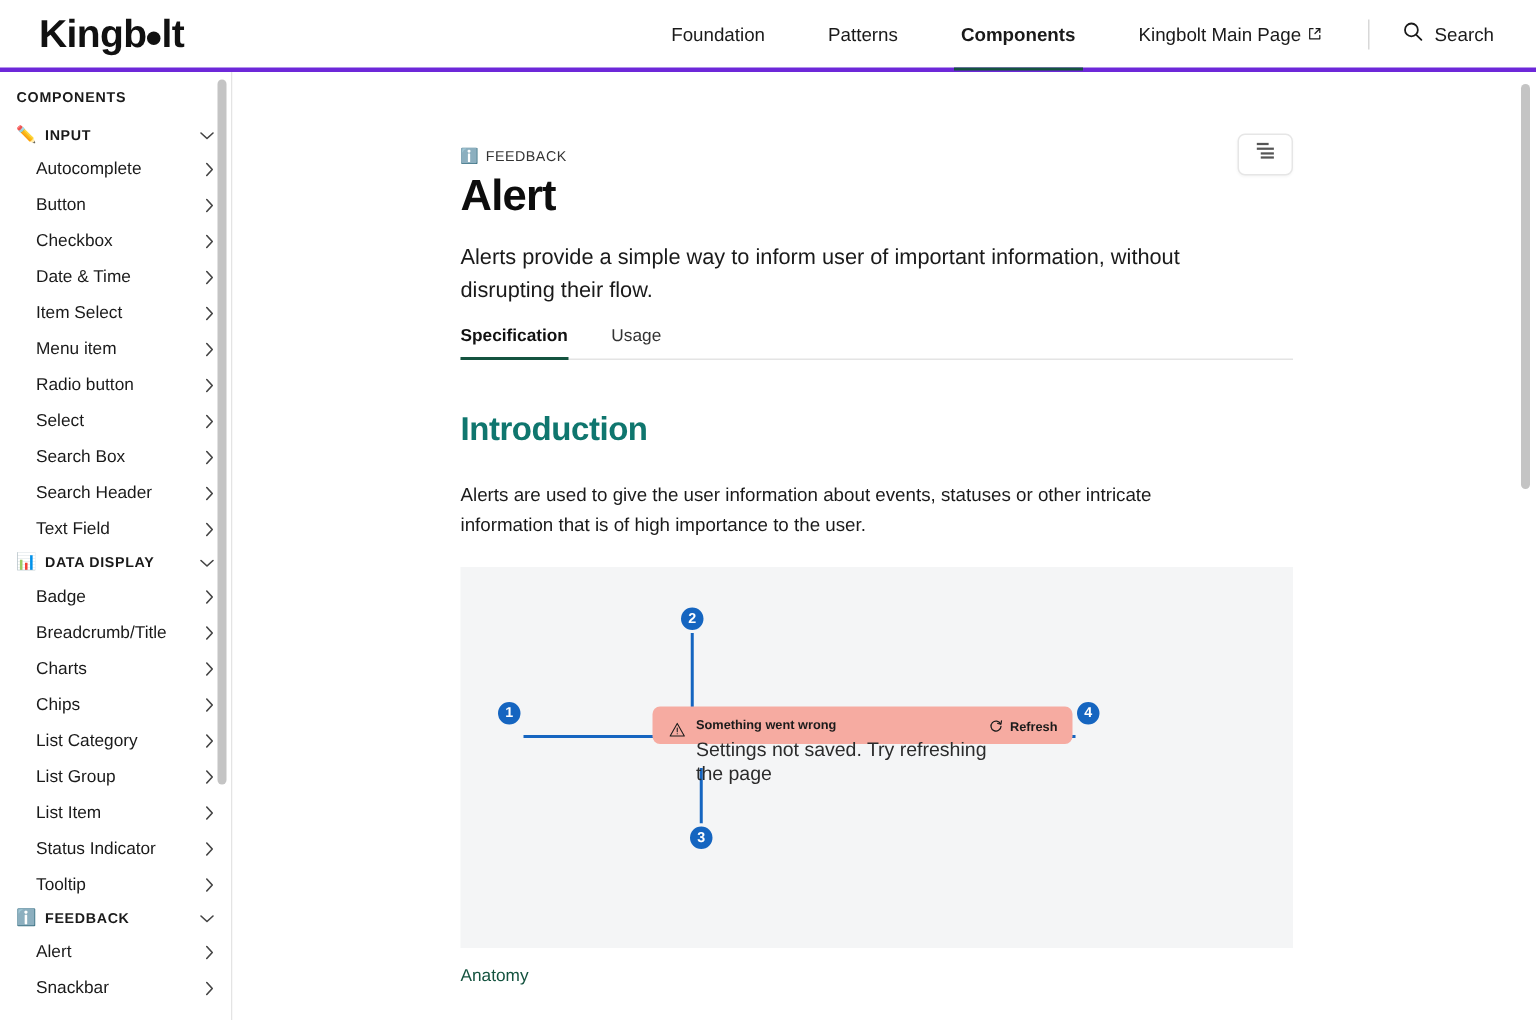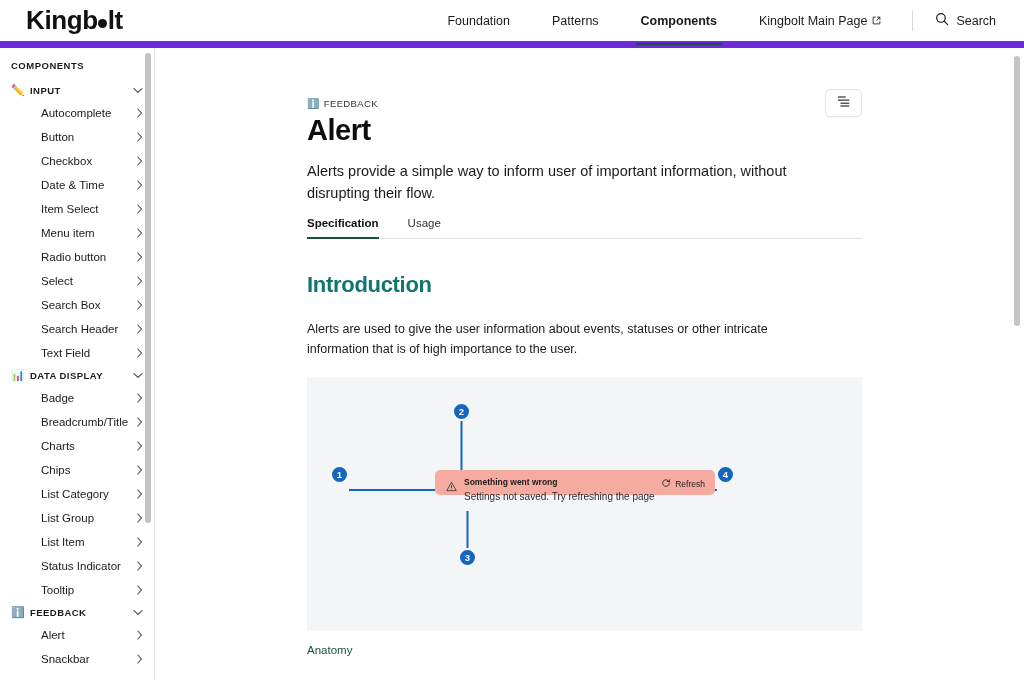--- a/index.html
+++ b/index.html
@@ -9,21 +9,21 @@
     background: #ffffff;
     color: #1a1a1a;
     overflow: hidden;
   }
 
   
   .header {
     height: 48px;
     display: flex;
     align-items: center;
-    border-bottom: 7px solid #6d28d9;
+    border-bottom: 3px solid #6d28d9;
     background: #fff;
     position: relative;
     z-index: 5;
   }
   .logo {
     font-size: 26px;
     font-weight: 700;
     letter-spacing: -0.4px;
     padding-left: 26px;
     color: #111;
@@ -113,21 +113,21 @@
   .sb-group-label {
     font-size: 9.5px;
     font-weight: 700;
     letter-spacing: 0.45px;
     color: #1a1a1a;
     flex: 1;
   }
   .sb-item {
     display: flex;
     align-items: center;
-    padding: 6px 11px 6px 41px;
+    padding: 6px 11px 6px 24px;
     cursor: pointer;
   }
   .sb-item-label {
     font-size: 11.5px;
     color: #1a1a1a;
     flex: 1;
   }
   .chev { flex: 0 0 auto; color: #555; display: inline-flex; }
 
   .sb-scrollbar {
@@ -253,34 +253,35 @@
   }
   .alert-warn-icon { margin-right: 7px; margin-top: 1px; flex: 0 0 auto; }
   .alert-texts { flex: 1; }
   .alert-title {
     font-size: 8.5px;
     font-weight: 700;
     color: #1b1b1b;
     line-height: 1.25;
   }
   .alert-desc {
-    font-size: 10px;
+    font-size: 13px;
     color: #2b2b2b;
     margin-top: 4px;
     line-height: 1.25;
   }
   .alert-action {
     display: flex;
-    align-items: center;
+    align-items: flex-start;
     gap: 4px;
     font-size: 8.5px;
     color: #1b1b1b;
     margin-top: 1px;
     cursor: pointer;
     flex: 0 0 auto;
+    font-weight: bold;
   }
   .marker {
     position: absolute;
     width: 19px; height: 19px;
     border-radius: 50%;
     background: #1565c0;
     border: 2px solid #f4f5f6;
     color: #fff;
     font-size: 9.5px;
     font-weight: 700;

